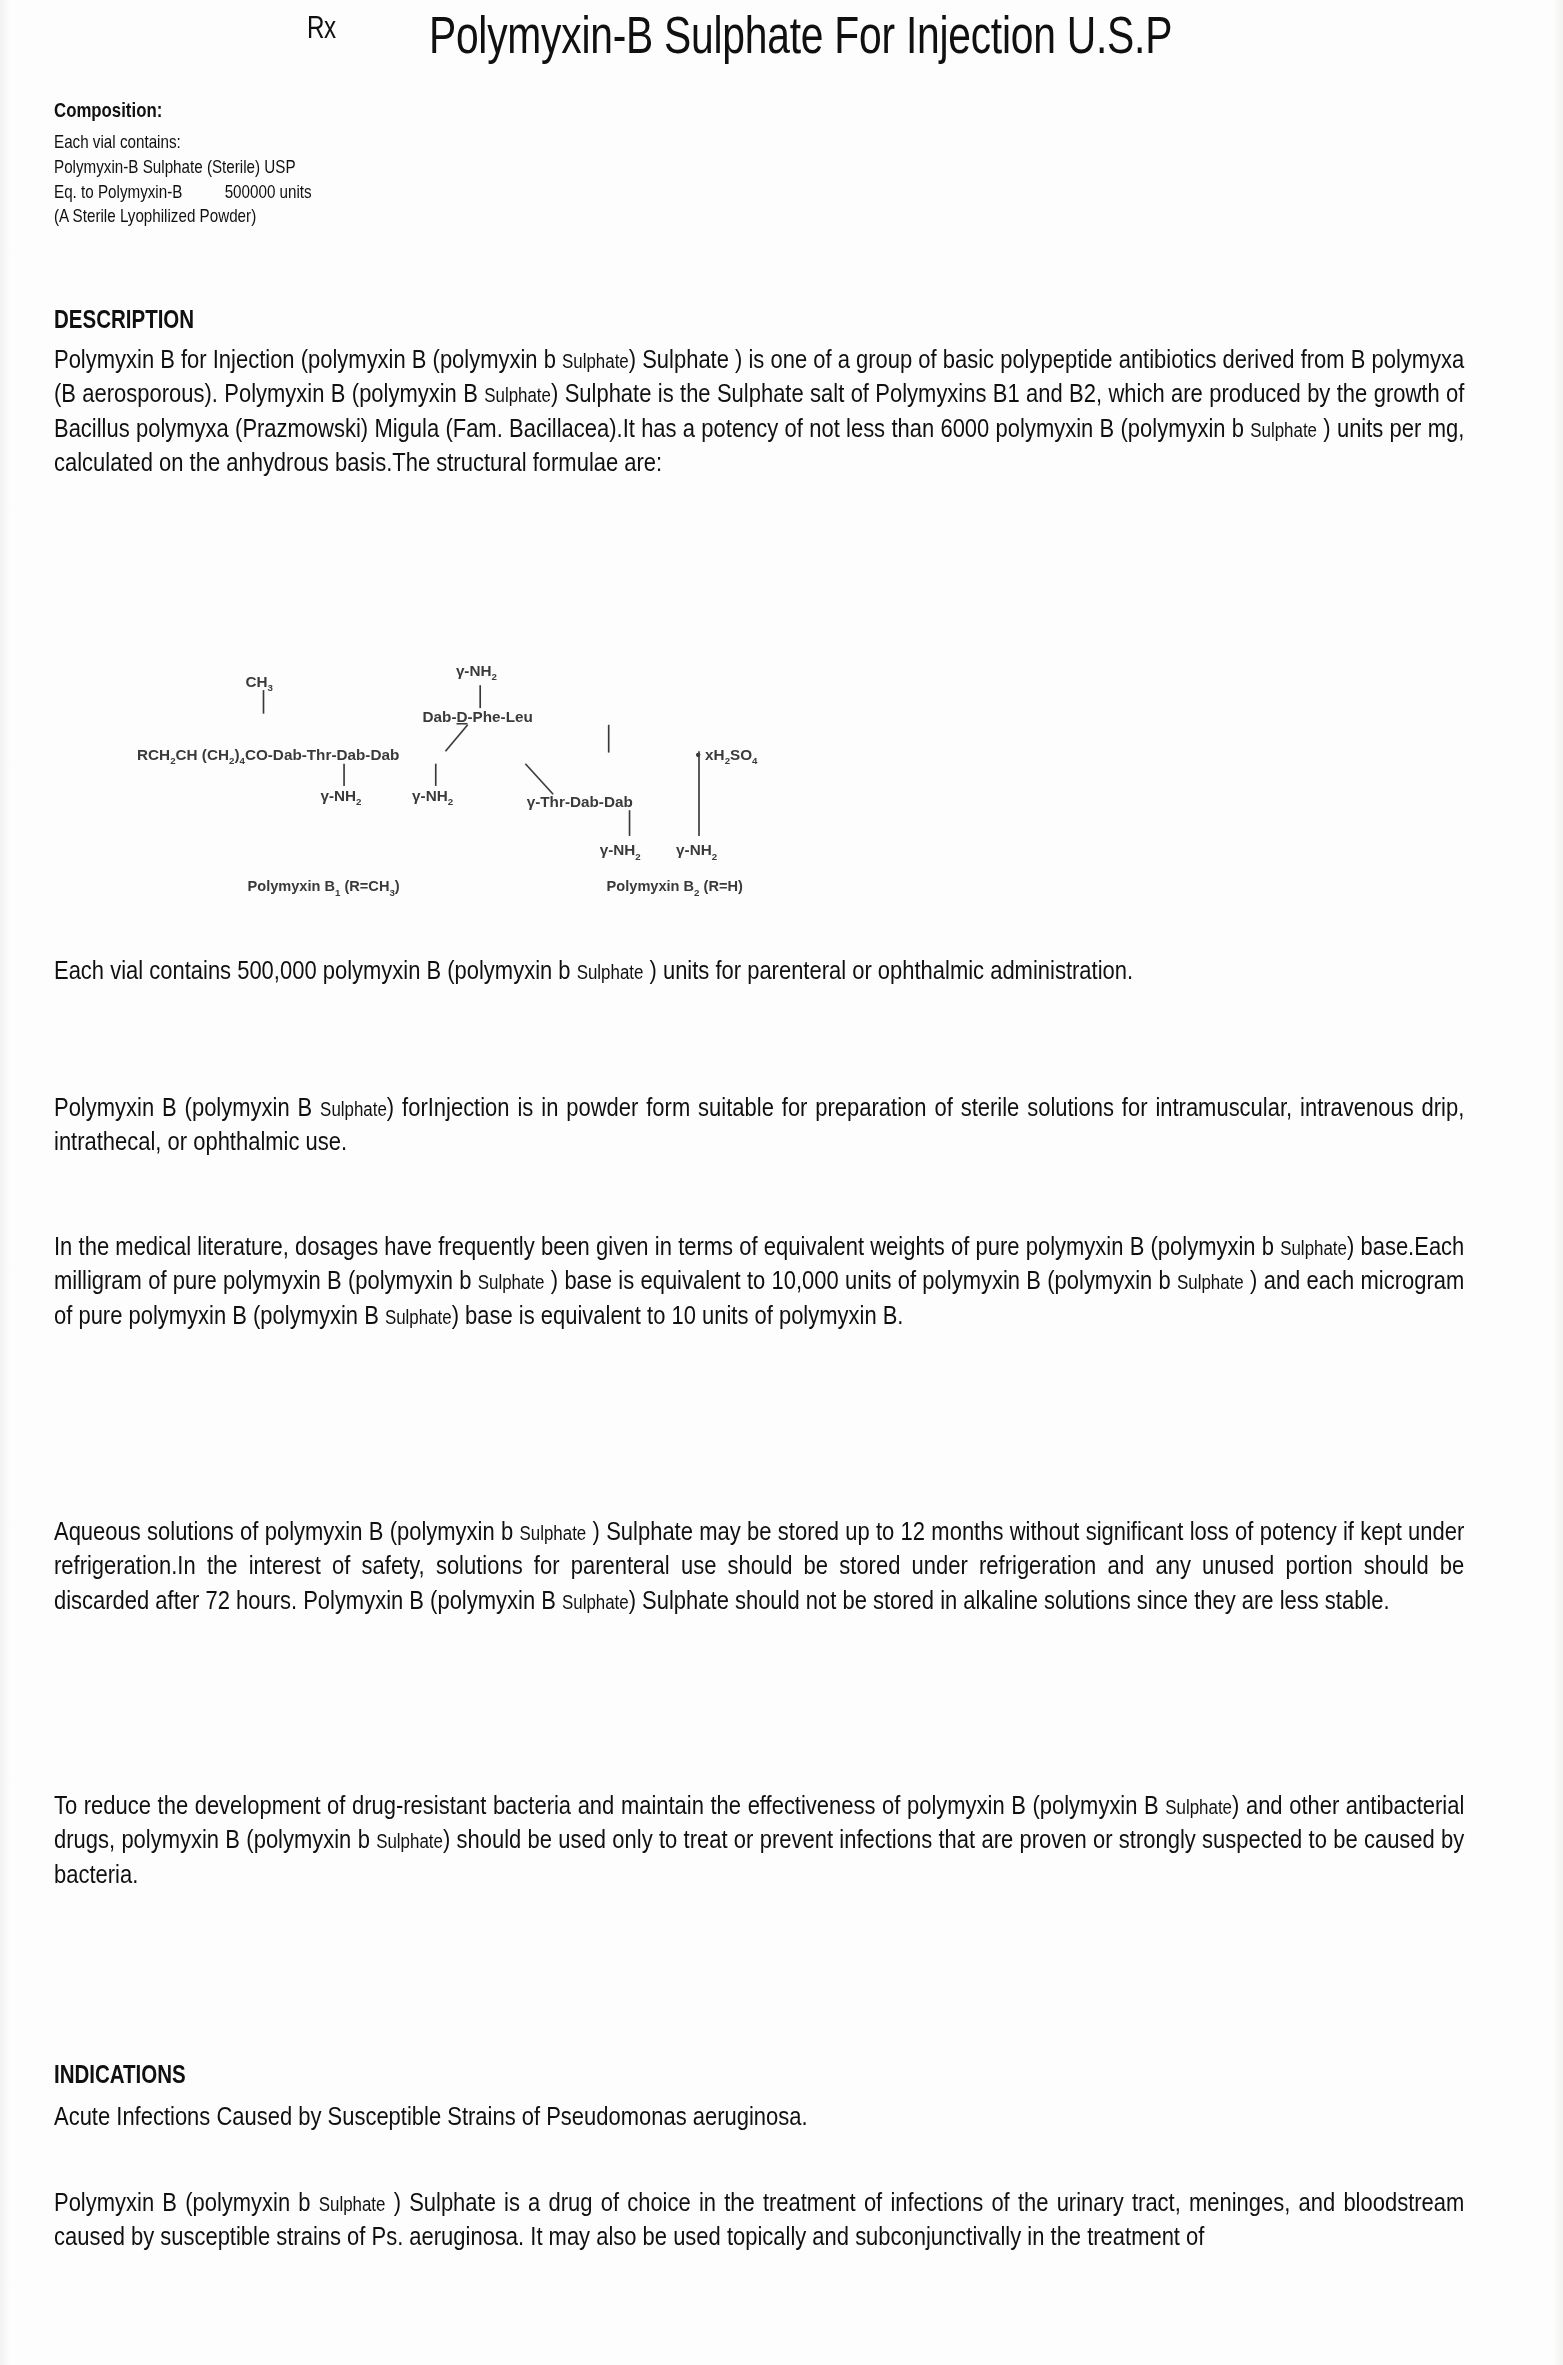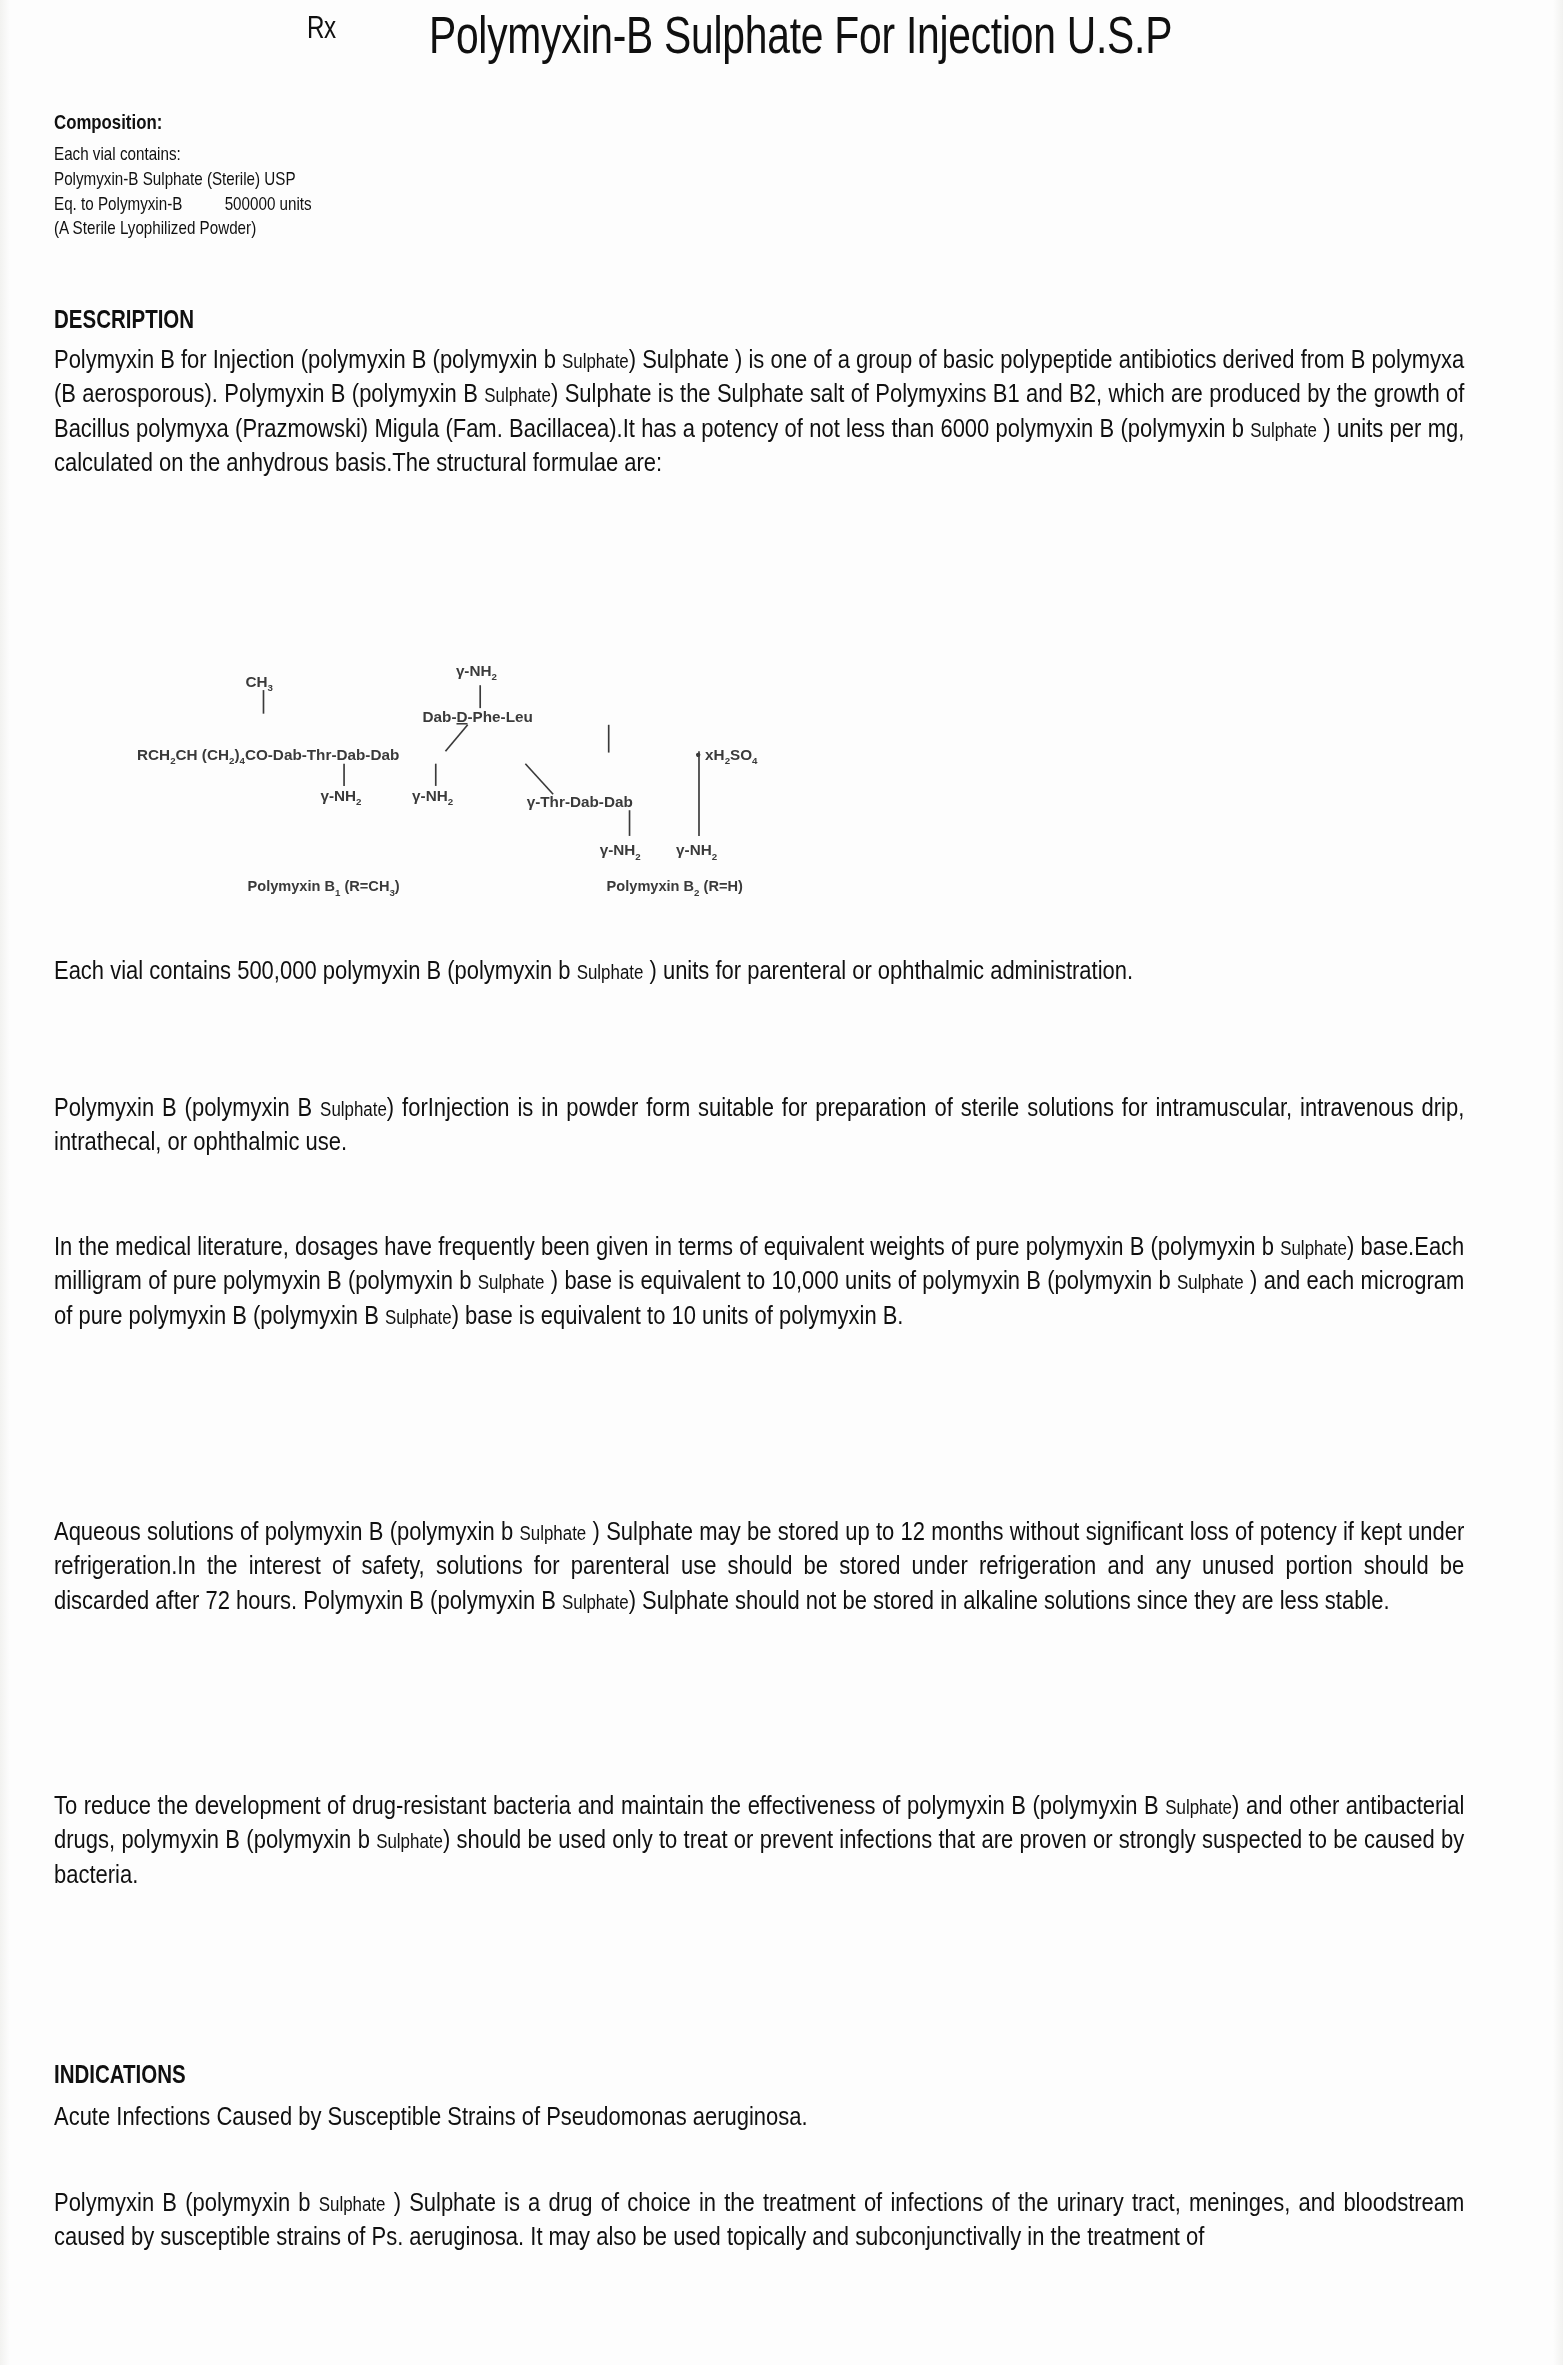--- a/index.html
+++ b/index.html
@@ -29,21 +29,21 @@
     font-family:"Liberation Sans", sans-serif;
     transform:scaleX(.78); display:inline-block;
   }
   .title-text {
     font-size:51px; font-weight:400; letter-spacing:-0.3px;
     display:inline-block; transform:scaleX(.80); transform-origin:center;
     font-family:"Liberation Sans", sans-serif;
   }
 
   
-  .composition { position:absolute; left:54px; top:110px; width:626px; }
+  .composition { position:absolute; left:54px; top:98px; width:626px; }
   .comp-head { font-size:21px; font-weight:700; transform:scaleX(.80); transform-origin:left; display:block; margin-bottom:8.3px; }
   .comp-line { font-size:19px; font-weight:400; transform:scaleX(.80); transform-origin:left; display:block; line-height:1.30; white-space:pre; }
 
   
   .sec-head {
     position:absolute; left:54px;
     font-size:25px; font-weight:700; letter-spacing:0px;
     transform:scaleX(.82); transform-origin:left;
   }
 

